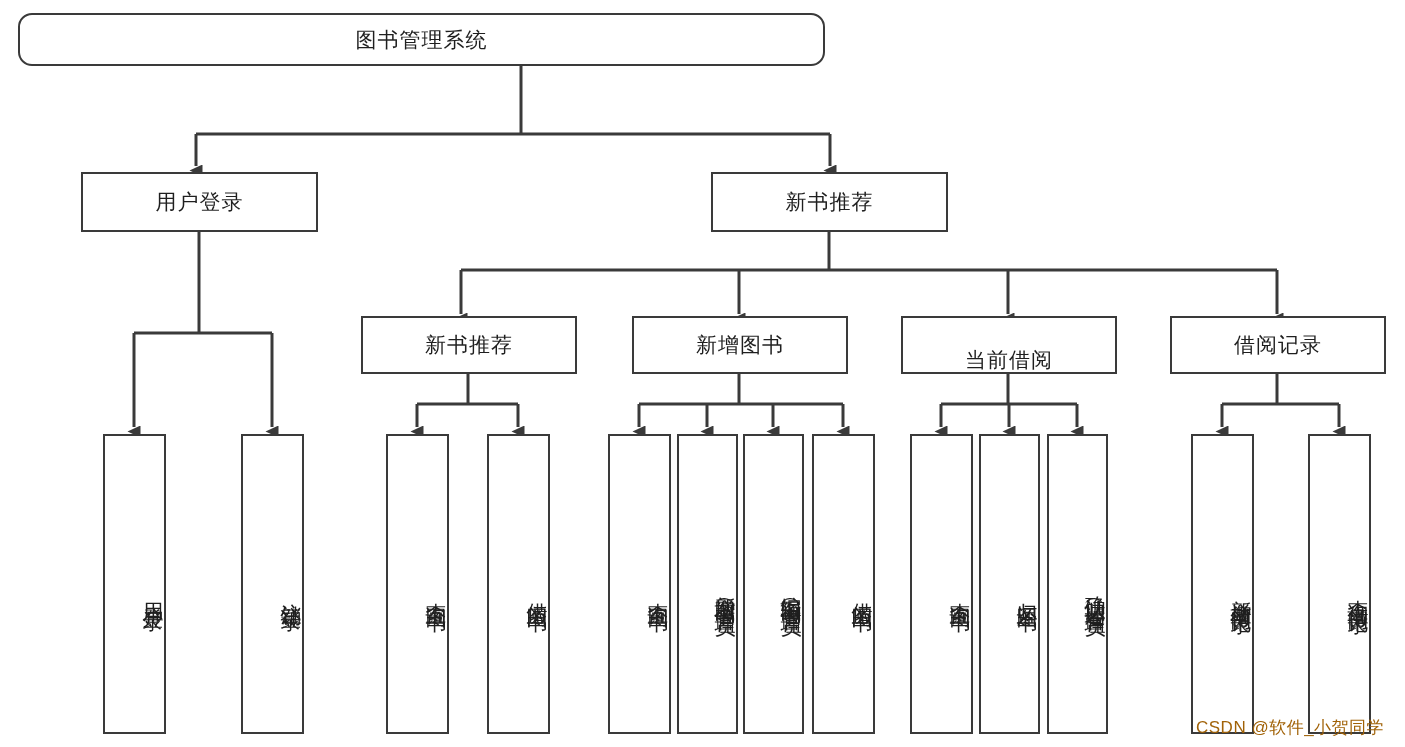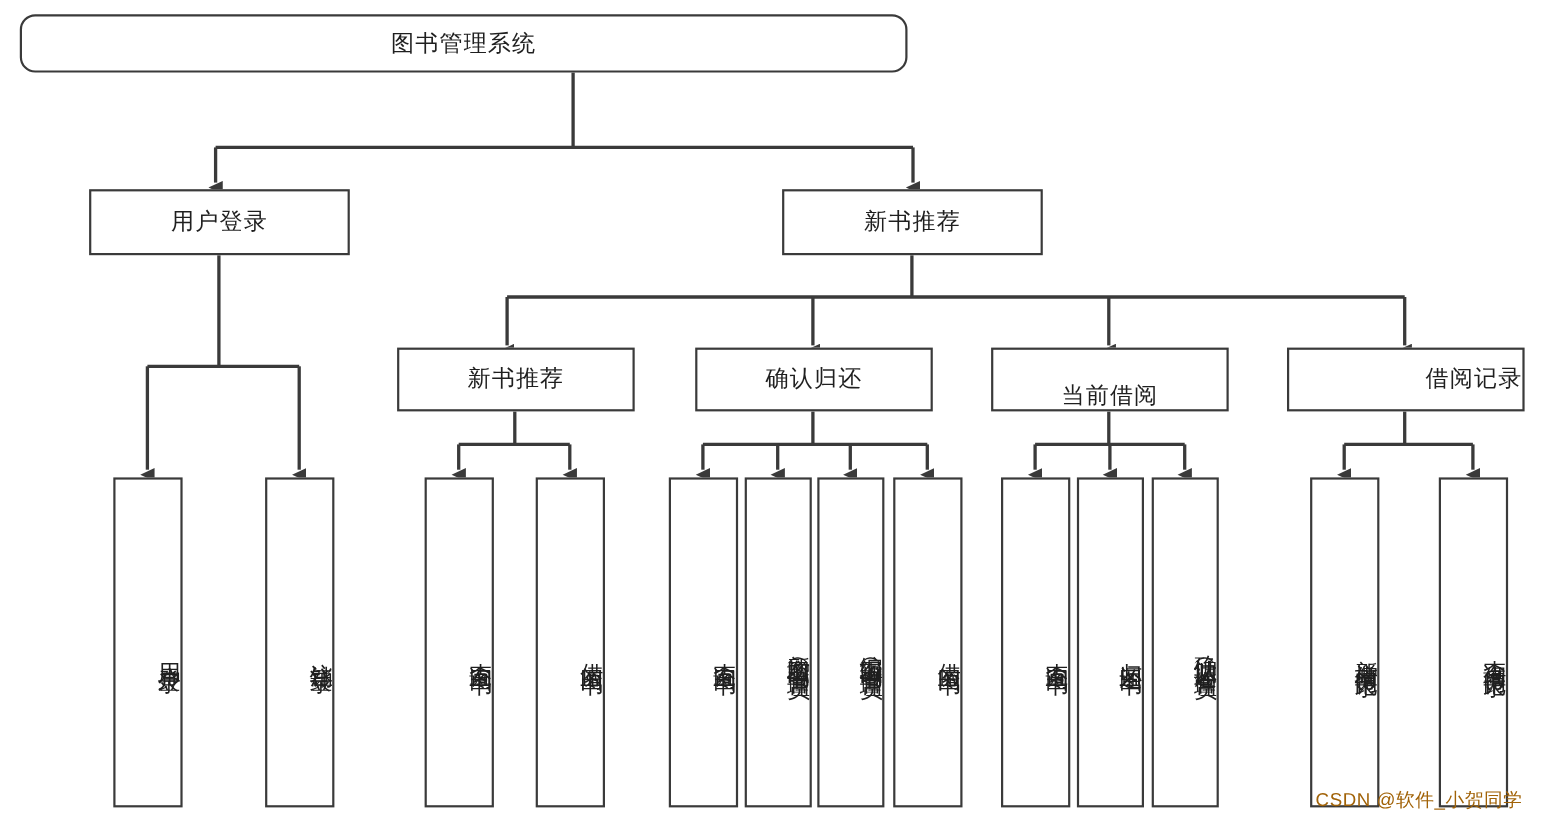--- a/index.html
+++ b/index.html
@@ -130,26 +130,26 @@
     <span>用户登录</span>
   </div>
   <div class="node node-h" style="left:711px; top:172px; width:237px; height:60px;">
     <span>新书推荐</span>
   </div>
 
   <div class="node node-h" style="left:361px; top:316px; width:216px; height:58px;">
     <span>新书推荐</span>
   </div>
   <div class="node node-h" style="left:632px; top:316px; width:216px; height:58px;">
-    <span>确认归还</span>
+    <span>新增图书</span>
   </div>
   <div class="node node-h" style="left:901px; top:316px; width:216px; height:58px;align-items:flex-end;">
     <span>当前借阅</span>
   </div>
-  <div class="node node-h" style="left:1170px; top:316px; width:216px; height:58px;justify-content:flex-end;">
+  <div class="node node-h" style="left:1170px; top:316px; width:216px; height:58px;">
     <span>借阅记录</span>
   </div>
 
   <div class="node node-v" style="left:103px; top:434px; width:63px; height:300px;">
     <span class="vtext">用户登录</span>
   </div>
   <div class="node node-v" style="left:241px; top:434px; width:63px; height:300px;">
     <span class="vtext">注销登录</span>
   </div>
 

